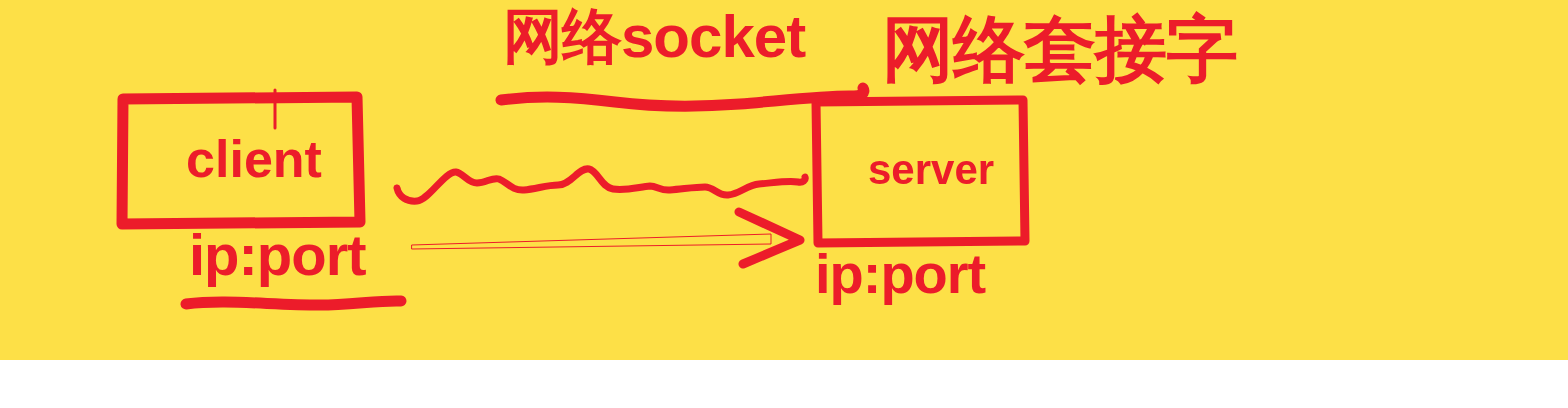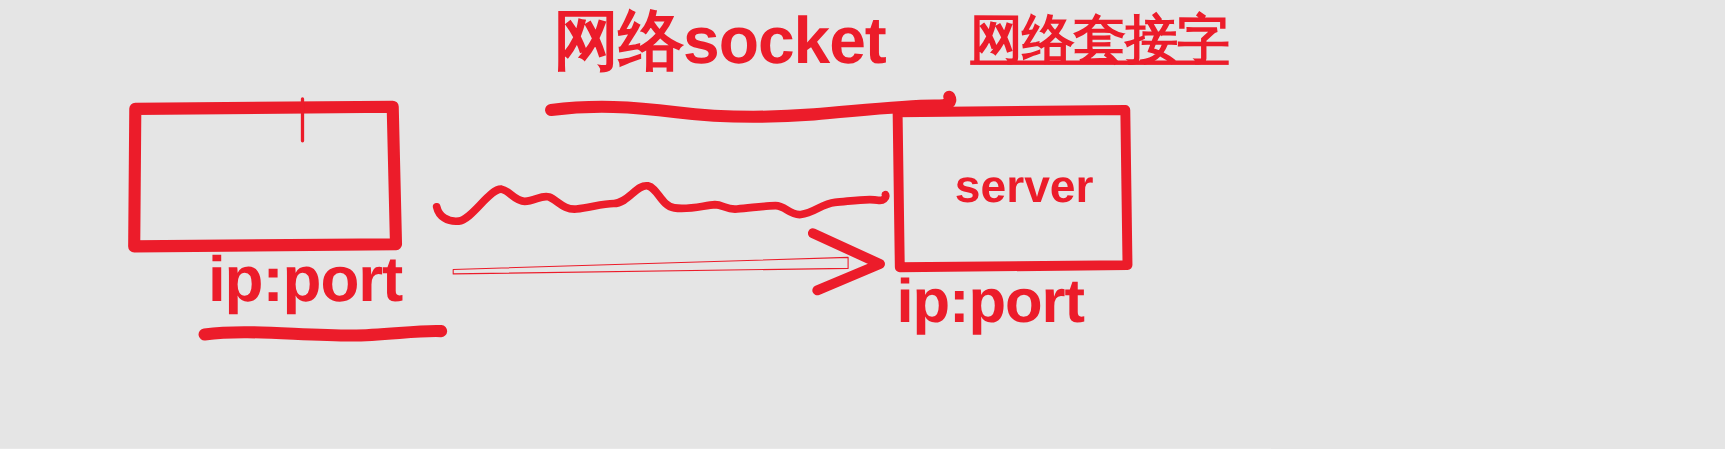--- a/index.html
+++ b/index.html
@@ -1,20 +1,20 @@
 <!DOCTYPE html>
 <html><head>
 <meta charset="utf-8">
 <style>
   html, body { margin: 0; padding: 0; }
   .canvas {
     position: relative;
     width: 1568px;
-    height: 408px;
-    background: #e5e5e5;
+    height: 360px;
+    background: #fde047;
     overflow: hidden;
     font-family: "Liberation Sans", "DejaVu Sans", sans-serif;
   }
   .strokes {
     position: absolute;
     left: 0; top: 0;
     width: 1568px; height: 408px;
   }
   .strokes path, .strokes polyline {
     fill: none;
@@ -23,21 +23,21 @@
     stroke-linejoin: round;
   }
   .txt {
     position: absolute;
     color: #EC1C2A;
     font-weight: 700;
     line-height: 1;
     white-space: nowrap;
   }
   .lbl-socket      { left: 503px; top: 7px;  font-size: 60px; letter-spacing: -1px; }
-  .lbl-translation { left: 882px; top: 13px; font-size: 48px; letter-spacing: -1px; text-decoration: underline; }
+  .lbl-translation { left: 882px; top: 13px; font-size: 72px; letter-spacing: -1px; }
   .client-title    { left: 122px; top: 97px; width: 238px; height: 124px;
                      display: flex; align-items: center; justify-content: center;
                      padding-left: 26px; box-sizing: border-box; font-size: 52px; }
   .server-title    { left: 868px; top: 149px; font-size: 42px; }
   .client-address  { left: 189px; top: 226px; font-size: 58px; letter-spacing: -1px; }
   .server-address  { left: 815px; top: 246px; font-size: 56px; letter-spacing: -1px; }
 </style>
 </head>
 <body>
 
@@ -59,20 +59,21 @@
 
     <path d="M 739 212 L 800 240 L 743 264" stroke-width="9" stroke="#EC1C2A"></path>
 
     <path d="M 186 304 C 225 299, 270 305, 320 305 C 350 305, 380 300, 401 301" stroke-width="11" stroke="#EC1C2A"></path>
   </svg>
 
   <div class="txt lbl-socket">网络socket</div>
 
   <div class="txt lbl-translation">网络套接字</div>
 
+  <div class="txt client-title">client</div>
 
   <div class="txt server-title">server</div>
 
   <div class="txt client-address">ip:port</div>
 
   <div class="txt server-address">ip:port</div>
 
 </div>
 
 </body></html>

